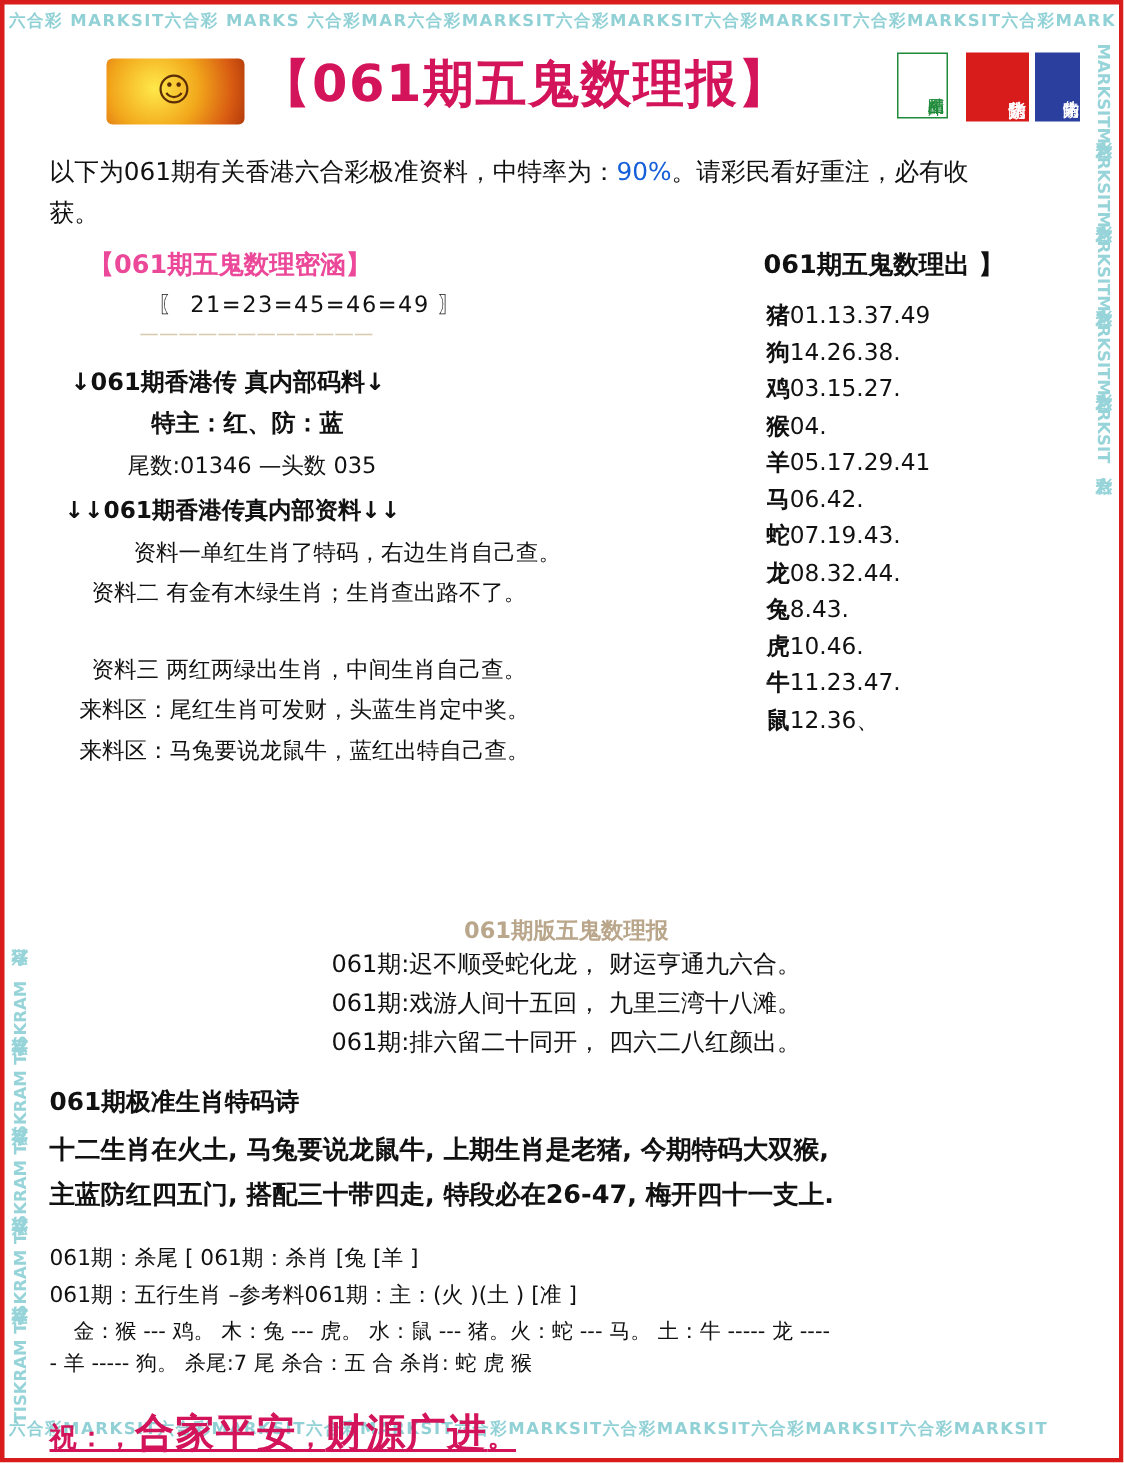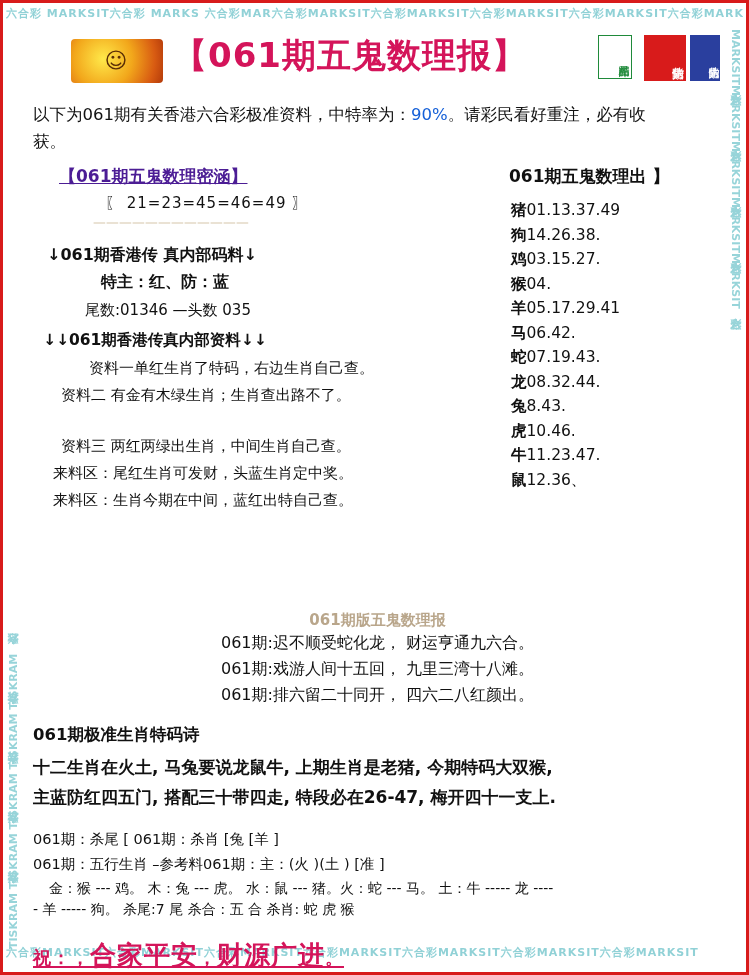--- a/index.html
+++ b/index.html
@@ -113,23 +113,22 @@
     font-weight: 500;
     width: 640px;
   }
   .intro .pct { color: #1560d8; }
 
   .cols { position: relative; margin-top: 8px; height: 440px; }
   .col-left { position: absolute; left: 0; top: 0; width: 470px; }
   .col-right { position: absolute; left: 470px; top: 0; width: 215px; }
 
   .sec-title {
-    font-size: 17px; font-weight: bold; color: #4c1d95;
+    font-size: 17px; font-weight: bold; color: #ec4899;
     margin: 2px 0 6px 26px;
-    text-decoration: underline;
   }
   .xuanji { font-size: 16px; color: #111; margin: 4px 0 2px 38px; font-weight: bold; }
   .eqline {
     font-size: 15px; color: #111; margin: 6px 0 2px 72px; letter-spacing: 1px;
   }
   .faded {
     font-size: 13px; color: #d8c9b0; margin: 2px 0 0 60px;
     height: 14px; overflow: hidden;
   }
 
@@ -206,21 +205,21 @@
 
         <div class="hk-head">↓061期香港传 真内部码料↓</div>
         <div class="hk-te">特主：红、防：蓝</div>
         <div class="hk-wei">尾数:01346    —头数 035</div>
         <div class="hk-sub">↓↓061期香港传真内部资料↓↓</div>
 
         <div class="zl i1">资料一单红生肖了特码，右边生肖自己查。</div>
         <div class="zl i2">资料二 有金有木绿生肖；生肖查出路不了。</div>
         <div class="zl i3">资料三 两红两绿出生肖，中间生肖自己查。</div>
         <div class="zl i4">来料区：尾红生肖可发财，头蓝生肖定中奖。</div>
-        <div class="zl i5">来料区：生肖今期在中间，蓝红出特自己查。</div>
+        <div class="zl i5">来料区：马兔要说龙鼠牛，蓝红出特自己查。</div>
       </div>
 
       <div class="col-right">
         <div class="right-title">061期五鬼数理出 】</div>
         <div class="zodiac-list">
           <div class="zodiac-row"><span class="zname">猪</span><span>01.13.37.49</span></div>
           <div class="zodiac-row"><span class="zname">狗</span><span>14.26.38.</span></div>
           <div class="zodiac-row"><span class="zname">鸡</span><span>03.15.27.</span></div>
           <div class="zodiac-row"><span class="zname">猴</span><span>04.</span></div>
           <div class="zodiac-row"><span class="zname">羊</span><span>05.17.29.41</span></div>

